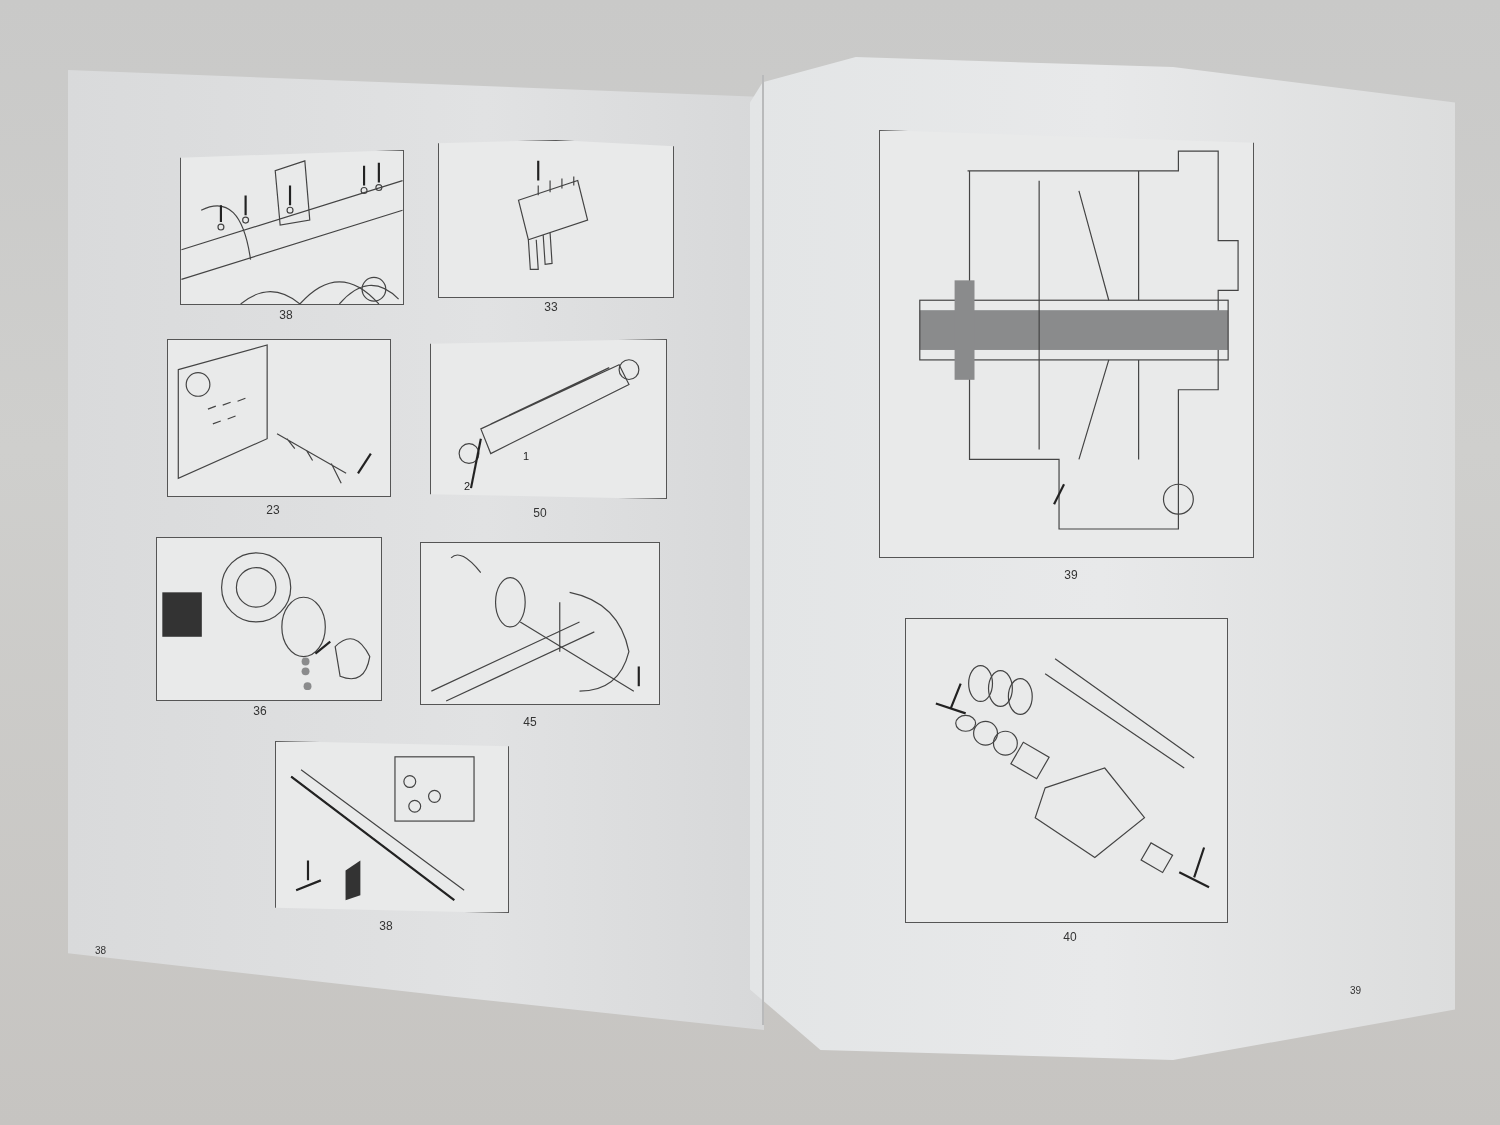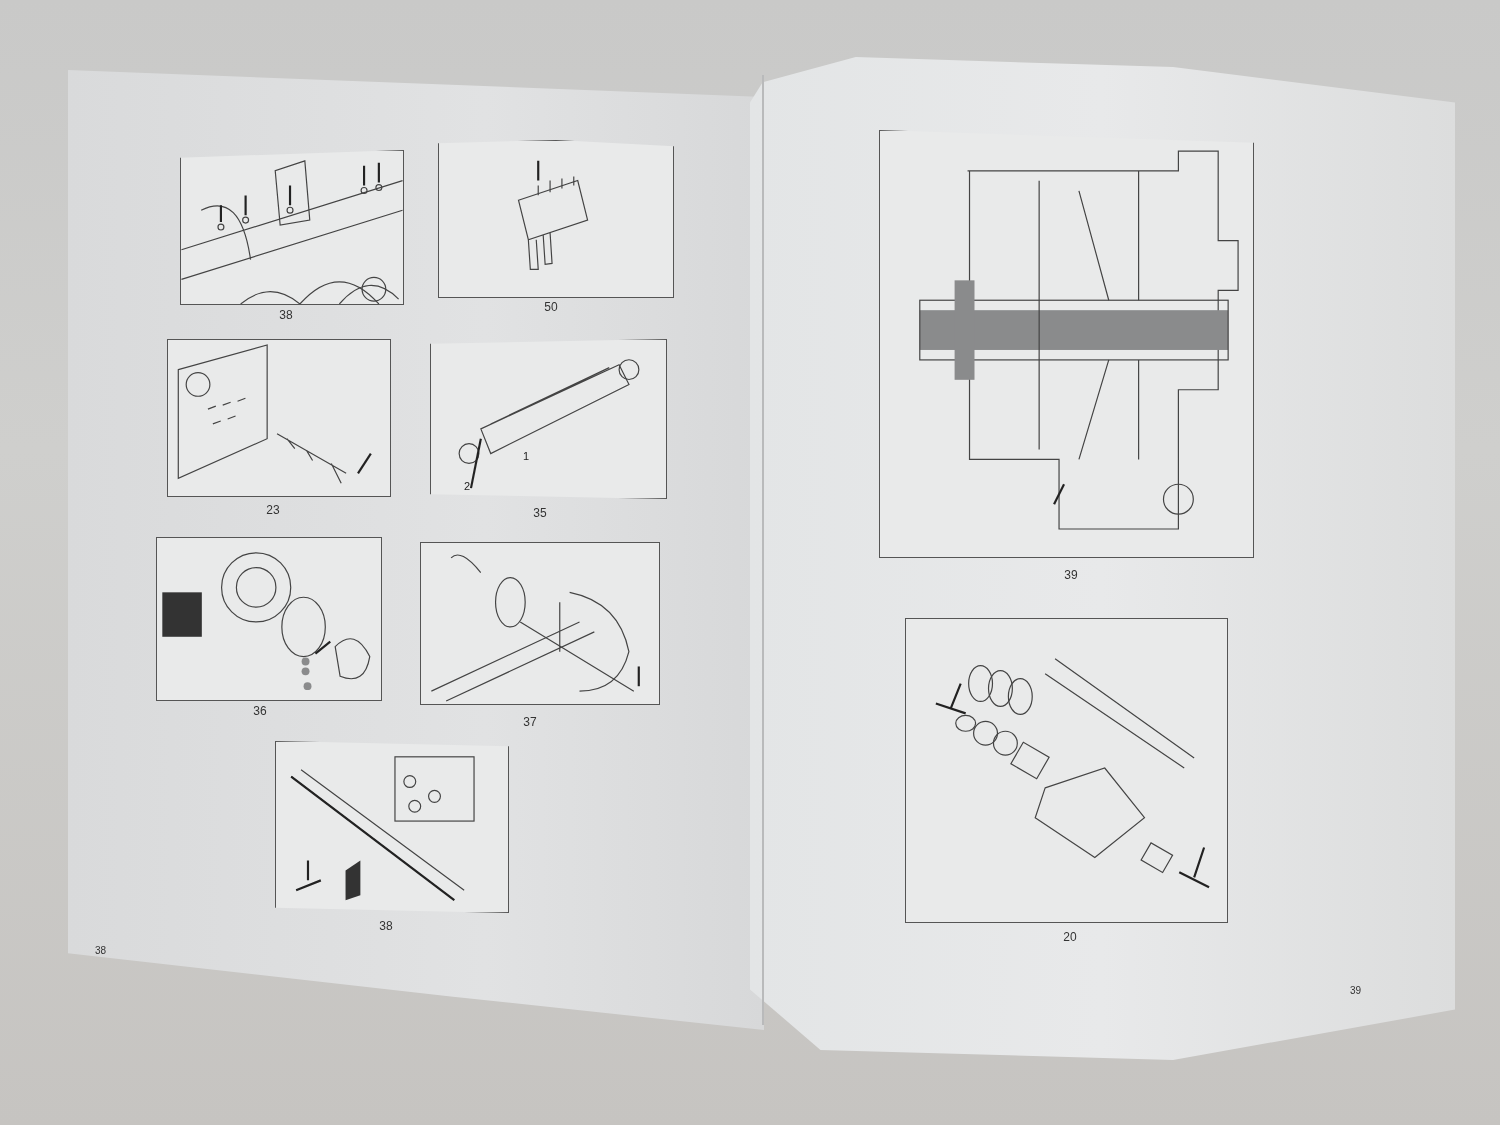--- a/index.html
+++ b/index.html
@@ -58,21 +58,21 @@
 </div>
 <div class="caption" style="left:256px;top:308px;">38</div>
 
 <div class="fig" style="left:438px;top:140px;width:236px;height:158px;clip-path:polygon(0 2%,50% 0,100% 4%,100% 100%,0 100%);">
   <svg viewBox="0 0 236 158">
     <path class="ln" d="M80 60 L140 40 L150 80 L90 100 Z M90 100 L92 130 L100 130 L98 100 M105 95 L107 125 L114 124 L112 93"></path>
     <path class="ln" d="M100 55 L100 45 M112 52 L112 40 M124 48 L124 38 M136 45 L136 36"></path>
     <path class="thk" d="M100 20 L100 40"></path>
   </svg>
 </div>
-<div class="caption" style="left:521px;top:300px;">50</div>
+<div class="caption" style="left:521px;top:300px;">33</div>
 
 <div class="fig" style="left:167px;top:339px;width:224px;height:158px;">
   <svg viewBox="0 0 224 158">
     <path class="ln" d="M10 30 L100 5 L100 100 L10 140 Z"></path>
     <circle class="ln" cx="30" cy="45" r="12"></circle>
     <path class="ln" d="M40 70 l8 -3 M55 66 l8 -3 M70 62 l8 -3 M45 85 l8 -3 M60 80 l8 -3"></path>
     <path class="ln" d="M110 95 L180 135 M120 100 l8 10 M140 112 l6 10 M165 125 l10 20"></path>
     <path class="thk" d="M205 115 L192 135"></path>
   </svg>
 </div>
@@ -81,21 +81,21 @@
 <div class="fig" style="left:430px;top:339px;width:237px;height:160px;clip-path:polygon(0 3%,100% 0,100% 100%,0 97%);">
   <svg viewBox="0 0 237 160">
     <path class="ln" d="M50 90 L190 25 L200 45 L60 115 Z M60 85 L180 28"></path>
     <circle class="ln" cx="38" cy="115" r="10"></circle>
       <circle class="ln" cx="200" cy="30" r="10"></circle>
     <path class="thk" d="M50 100 L40 150"></path>
   </svg>
   <span style="position:absolute;left:92px;top:110px;font-size:11px;color:#222;">1</span>
   <span style="position:absolute;left:33px;top:140px;font-size:11px;color:#222;">2</span>
 </div>
-<div class="caption" style="left:510px;top:506px;">35</div>
+<div class="caption" style="left:510px;top:506px;">50</div>
 
 <div class="fig" style="left:156px;top:537px;width:226px;height:164px;">
   <svg viewBox="0 0 226 164">
     <rect class="blk" x="5" y="55" width="40" height="45"></rect>
     <circle class="ln" cx="100" cy="50" r="35"></circle>
       <circle class="ln" cx="100" cy="50" r="20"></circle>
     <ellipse class="ln" cx="148" cy="90" rx="22" ry="30"></ellipse>
     <path class="ln" d="M180 110 Q200 90 215 120 Q210 150 185 140 Z"></path>
     <path class="thk" d="M175 105 L160 117"></path>
     <circle class="gry" cx="150" cy="125" r="4"></circle>
@@ -106,21 +106,21 @@
 <div class="caption" style="left:230px;top:704px;">36</div>
 
 <div class="fig" style="left:420px;top:542px;width:240px;height:163px;">
   <svg viewBox="0 0 240 163">
     <path class="ln" d="M10 150 L160 80 M25 160 L175 90 M140 60 L140 110 M150 50 Q200 60 210 110 Q200 150 160 150"></path>
     <ellipse class="ln" cx="90" cy="60" rx="15" ry="25"></ellipse>
     <path class="ln" d="M30 15 Q40 5 60 30 M100 80 L215 150"></path>
     <path class="thk" d="M220 125 L220 145"></path>
   </svg>
 </div>
-<div class="caption" style="left:500px;top:715px;">37</div>
+<div class="caption" style="left:500px;top:715px;">45</div>
 
 <div class="fig" style="left:275px;top:741px;width:234px;height:172px;clip-path:polygon(0 0,100% 3%,100% 100%,0 97%);">
   <svg viewBox="0 0 234 172">
     <path class="ln" d="M15 35 L180 160 M25 28 L190 150"></path>
     <path class="thk" d="M15 35 L180 160"></path>
     <rect class="ln" x="120" y="15" width="80" height="65"></rect>
     <circle class="ln" cx="135" cy="40" r="6"></circle>
       <circle class="ln" cx="160" cy="55" r="6"></circle>
       <circle class="ln" cx="140" cy="65" r="6"></circle>
     <path class="blk" d="M70 130 L85 120 L85 155 L70 160 Z"></path>
@@ -153,15 +153,15 @@
       <ellipse class="ln" cx="115" cy="78" rx="12" ry="18"></ellipse>
     <ellipse class="ln" cx="60" cy="105" rx="10" ry="8"></ellipse>
       <ellipse class="ln" cx="80" cy="115" rx="12" ry="12"></ellipse>
       <ellipse class="ln" cx="100" cy="125" rx="12" ry="12"></ellipse>
     <rect class="ln" x="110" y="130" width="30" height="25" transform="rotate(30 125 142)"></rect>
     <path class="ln" d="M140 170 L200 150 L240 200 L190 240 L130 200 Z"></path>
     <rect class="ln" x="240" y="230" width="25" height="20" transform="rotate(30 252 240)"></rect>
     <path class="thk" d="M55 65 L45 90 M30 85 L60 95 M300 230 L290 260 M275 255 L305 270"></path>
   </svg>
 </div>
-<div class="caption" style="left:1040px;top:930px;">20</div>
+<div class="caption" style="left:1040px;top:930px;">40</div>
 
 <div class="pagenum" style="left:1350px;top:985px;">39</div>
 
 </body></html>

